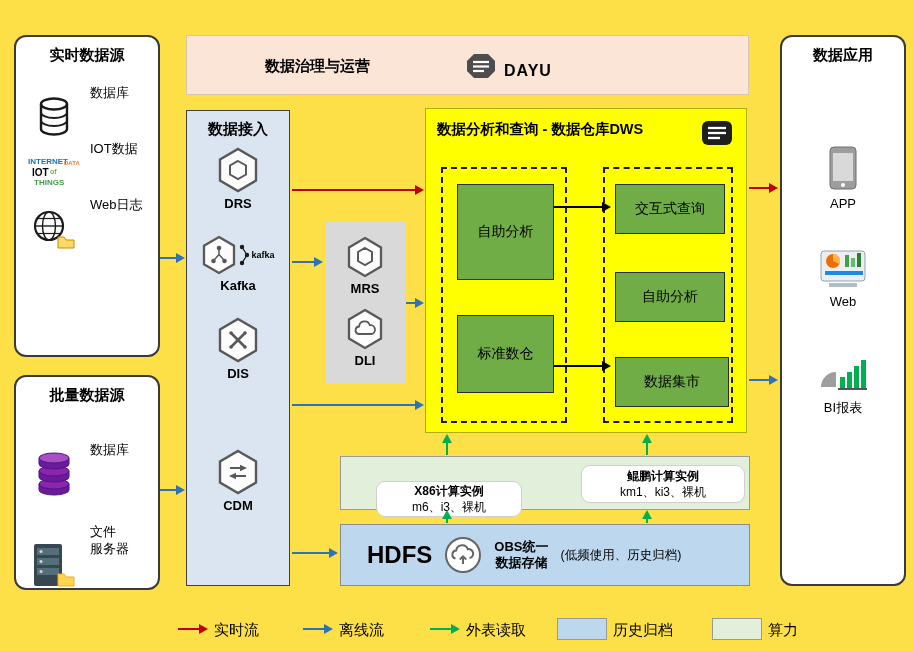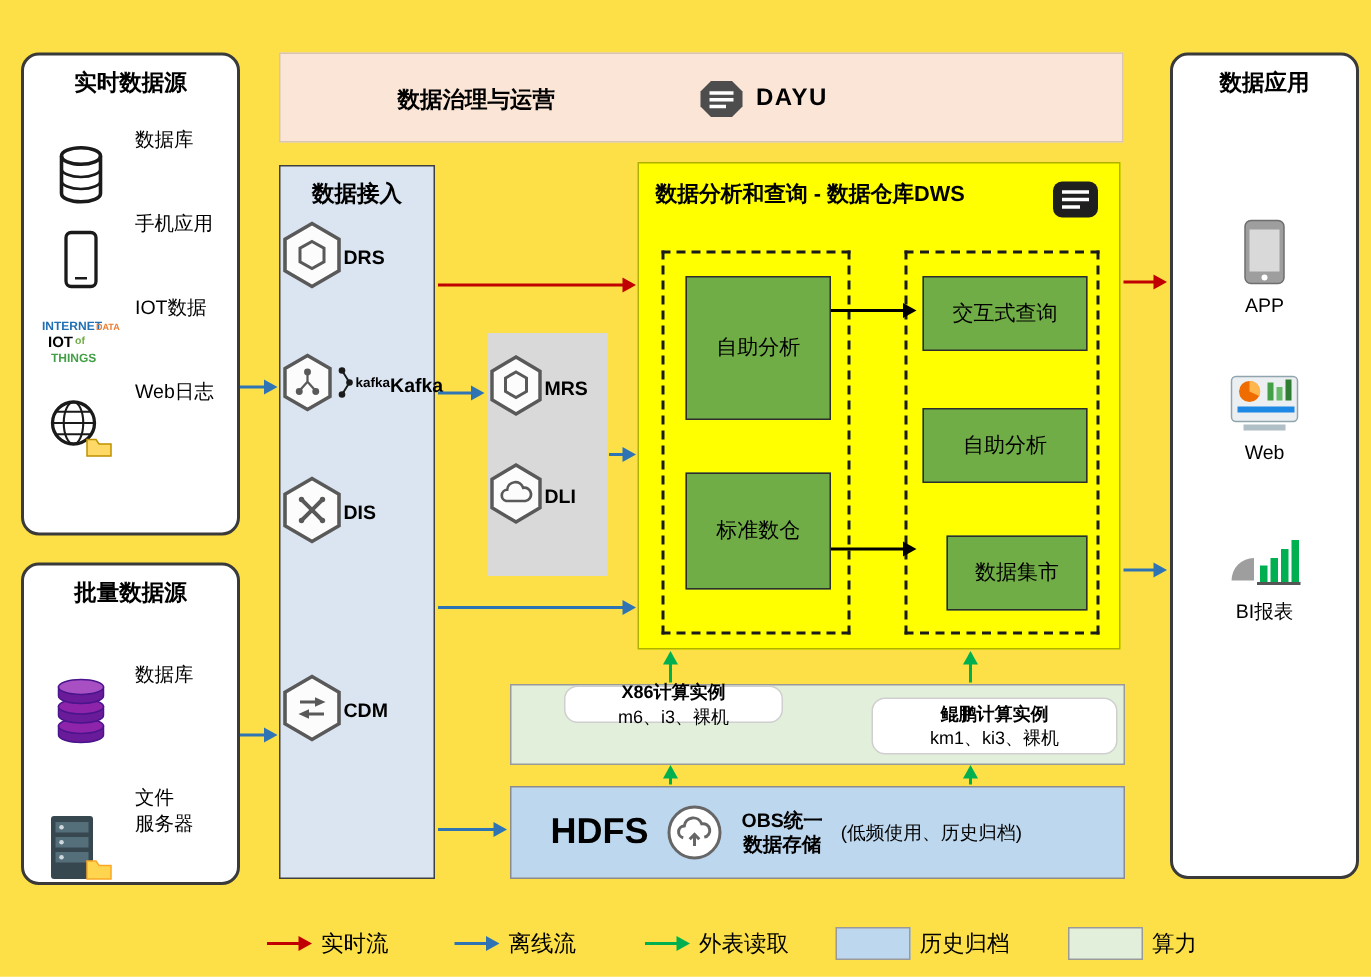--- a/index.html
+++ b/index.html
@@ -8,24 +8,24 @@
         font-family:"Liberation Sans","DejaVu Sans",sans-serif; color:#000; overflow:hidden; }
   .abs { position:absolute; }
   .panel { background:#fff; border:2px solid #3a3a3a; border-radius:12px; }
   .ptitle { font-weight:bold; font-size:15px; text-align:center; padding-top:9px; }
   .row { display:flex; align-items:center; padding-left:8px; gap:6px; }
   .ic { flex:0 0 60px; width:60px; display:flex; justify-content:center; align-items:center;margin-top:48px; }
   .lbl { font-size:13px; line-height:1.3; }
   .pre { white-space:pre-line; }
   .banner { background:#fbe5d6; border:1px solid #d9c4b2; }
   .banner-title { font-weight:bold; font-size:15px; }
-  .dayu { display:flex; align-items:center; gap:7px; }
+  .dayu { display:flex; align-items:flex-end; gap:7px; }
   .dayu b { font-size:16px; letter-spacing:1px; }
   .ingest { background:#dbe5f1; border:1px solid #404040; }
-  .svc { position:absolute; left:0; width:100%; display:flex; flex-direction:row; align-items:center; }
+  .svc { position:absolute; left:0; width:100%; display:flex; flex-direction:column; align-items:center; }
   .slbl { font-weight:bold; font-size:13px; margin-top:3px; }
   .krow { display:flex; align-items:center; gap:2px; }
   .kafka-word { font-size:9px; font-weight:bold; }
   .proc { background:#d9d9d9; }
   .dws { background:#ffff00; border:1px solid #b0b000; }
   .dws-head { display:flex; justify-content:space-between; align-items:flex-start; padding:11px 13px 0 11px; }
   .dws-title { font-weight:bold; font-size:14.5px; }
   .dashed { border:2px dashed #1a1a1a; }
   .gbox { background:#70ad47; border:1px solid #2d2d2d; display:flex; align-items:center; justify-content:center; font-size:14px; }
   .compute { background:#e2efda; border:1px solid #9a9a9a; }
@@ -77,29 +77,20 @@
           <ellipse cx="17" cy="8" rx="13" ry="5.5" fill="none" stroke="#1a1a1a" stroke-width="2.4"></ellipse>
           <path d="M4 8 V33 a13 5.5 0 0 0 26 0 V8" fill="none" stroke="#1a1a1a" stroke-width="2.4"></path>
           <path d="M4 16.5 a13 5.5 0 0 0 26 0" fill="none" stroke="#1a1a1a" stroke-width="1.8"></path>
           <path d="M4 24.5 a13 5.5 0 0 0 26 0" fill="none" stroke="#1a1a1a" stroke-width="1.8"></path>
         </svg>
       </span>
       <span class="lbl">数据库</span>
     </div>
     <div class="row" style="height:56px">
       <span class="ic">
-        <svg width="24" height="40" viewBox="0 0 24 40">
-          <rect x="2" y="2" width="20" height="36" rx="3.5" fill="#fff" stroke="#1a1a1a" stroke-width="2.2"></rect>
-          <line x1="8" y1="32.5" x2="16" y2="32.5" stroke="#1a1a1a" stroke-width="1.8"></line>
-        </svg>
-      </span>
-      <span class="lbl">手机应用</span>
-    </div>
-    <div class="row" style="height:56px">
-      <span class="ic">
         <span class="iot">
           <i style="left:2px;top:3px;color:#1f6fb5;font-size:8px">INTERNET</i>
           <i style="left:6px;top:13px;color:#000;font-size:10px">IOT</i>
           <i style="left:24px;top:14px;color:#70ad47;font-size:7px">of</i>
           <i style="left:8px;top:24px;color:#43a047;font-size:8px">THINGS</i>
           <i style="left:38px;top:6px;color:#ed7d31;font-size:6px">DATA</i>
         </span>
       </span>
       <span class="lbl">IOT数据</span>
     </div>
@@ -241,30 +232,30 @@
         <span>标准数仓</span>
       </div>
     </div>
     <div class="dashed abs" style="left:177px;top:58px;width:130px;height:256px">
       <div class="gbox abs" style="left:10px;top:15px;width:110px;height:50px">
         <span>交互式查询</span>
       </div>
       <div class="gbox abs" style="left:10px;top:103px;width:110px;height:50px">
         <span>自助分析</span>
       </div>
-      <div class="gbox abs" style="left:26px;top:188px;width:94px;height:50px">
+      <div class="gbox abs" style="left:10px;top:188px;width:114px;height:50px">
         <span>数据集市</span>
       </div>
     </div>
     <div class="arrow-h abs" style="left:128px;top:93px;width:57px;color:#000"></div>
     <div class="arrow-h abs" style="left:128px;top:252px;width:57px;color:#000"></div>
   </div>
 
   <div class="compute abs" style="left:340px;top:456px;width:410px;height:54px">
-    <div class="cibox abs" style="left:35px;top:0;width:146px;height:25px">
+    <div class="cibox abs" style="left:35px;top:24px;width:146px;height:36px">
       <span class="ciname">X86计算实例</span>
       <span>m6、i3、裸机</span>
     </div>
     <div class="cibox abs" style="left:240px;top:8px;width:164px;height:38px">
       <span class="ciname">鲲鹏计算实例</span>
       <span>km1、ki3、裸机</span>
     </div>
   </div>
 
   <div class="hdfs abs" style="left:340px;top:524px;width:410px;height:62px">

